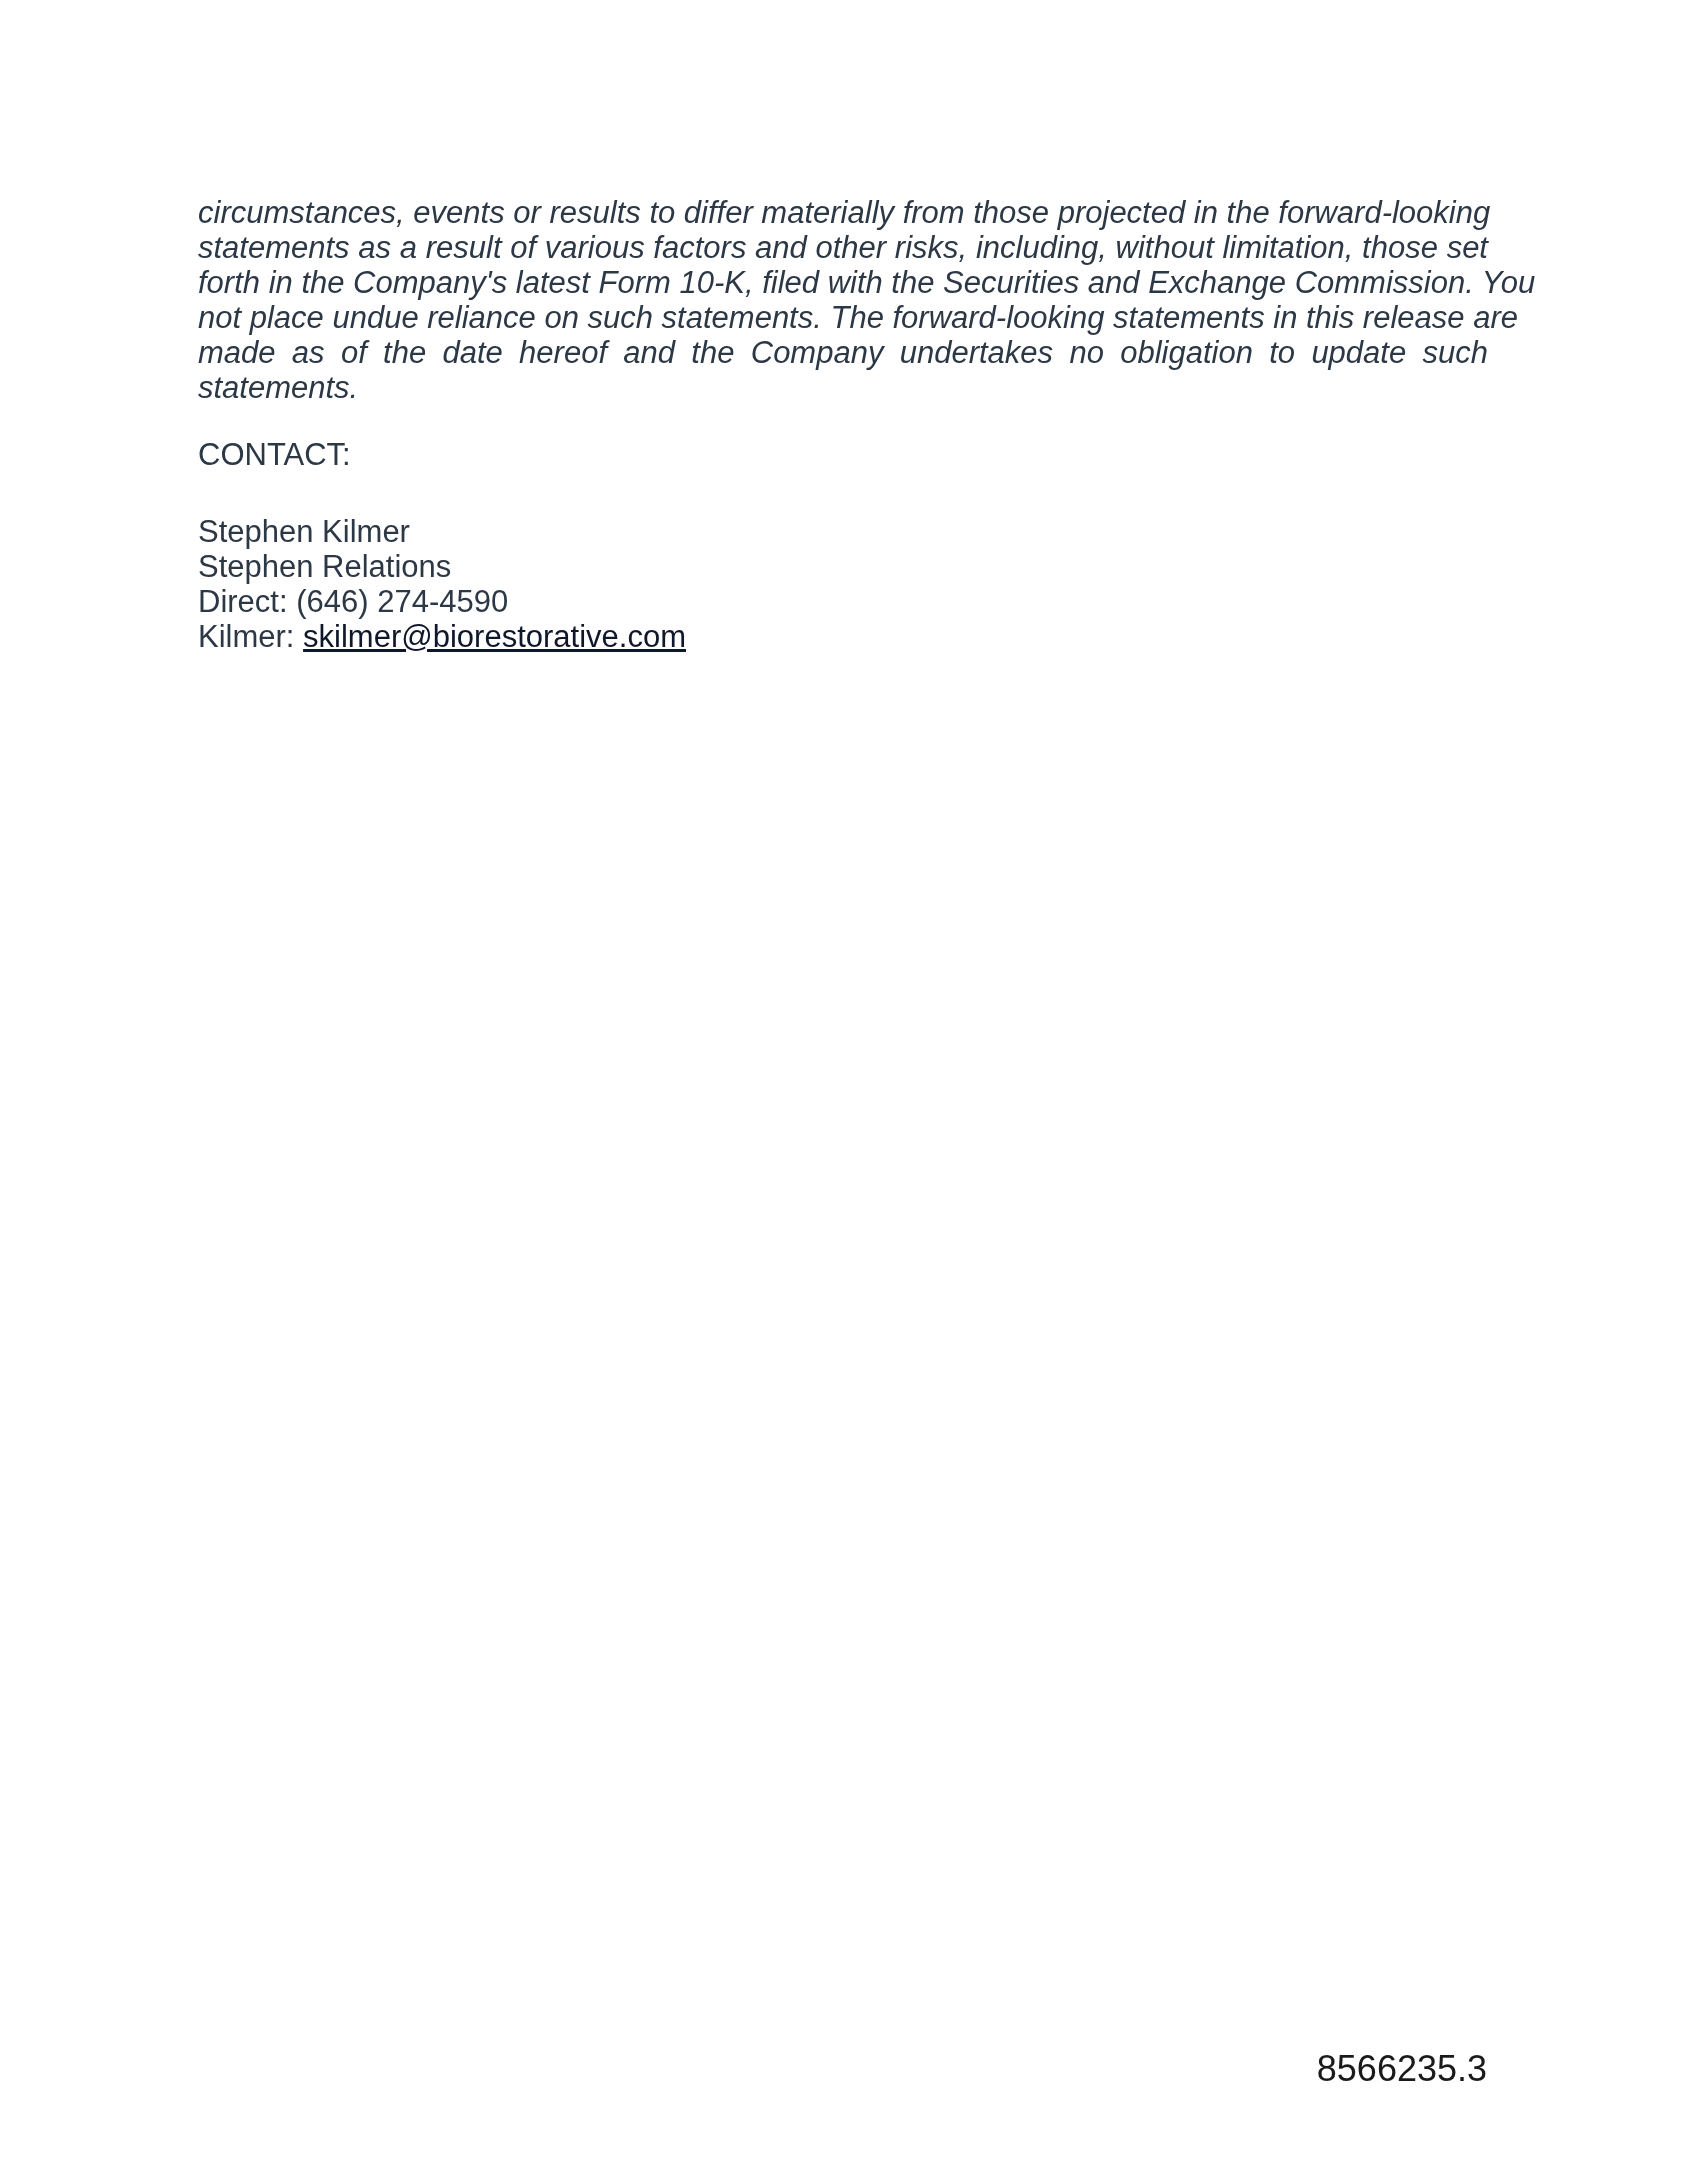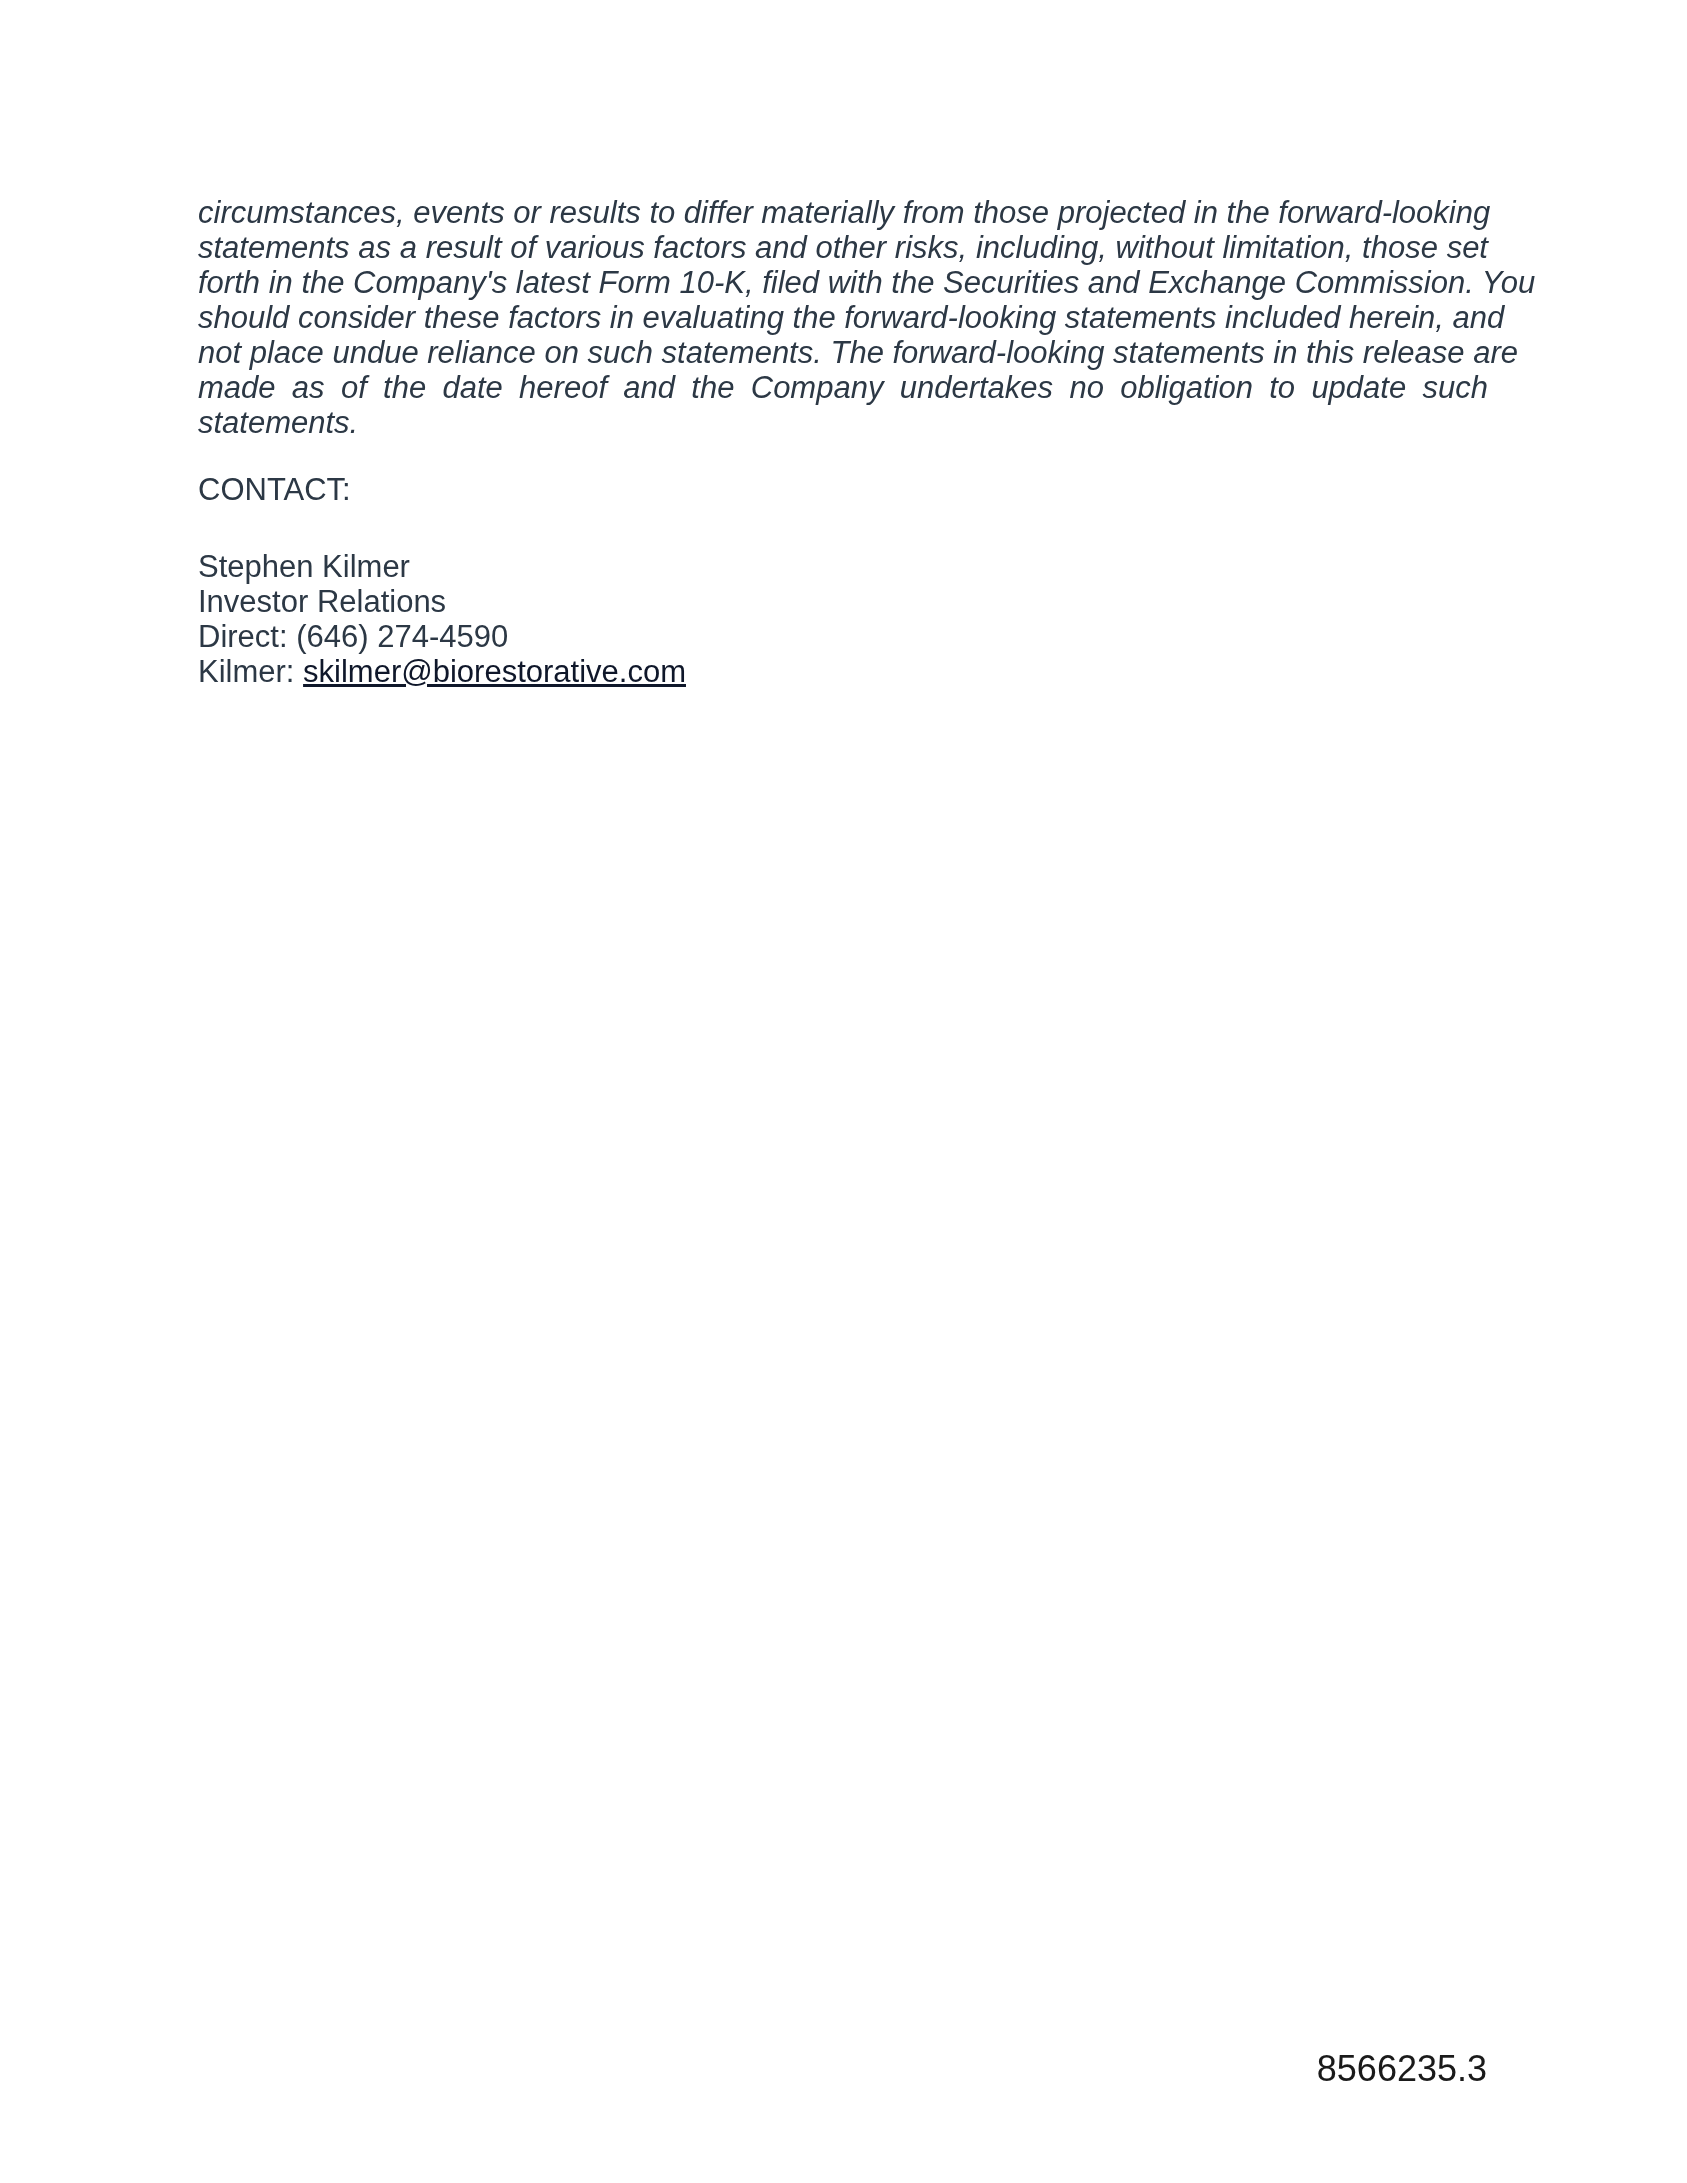--- a/index.html
+++ b/index.html
@@ -60,30 +60,29 @@
 <body>
 
 <div class="page">
 
   <div class="content">
 
     <div class="disclaimer">
       <div class="disc-line">circumstances, events or results to differ materially from those projected in the forward-looking</div>
       <div class="disc-line">statements as a result of various factors and other risks, including, without limitation, those set</div>
       <div class="disc-line">forth in the Company's latest Form 10-K, filed with the Securities and Exchange Commission. You</div>
-      <div class="disc-line">should consider these factors in evaluating the forward-looking statements included herein, and</div>
       <div class="disc-line">not place undue reliance on such statements. The forward-looking statements in this release are</div>
       <div class="disc-line last">made as of the date hereof and the Company undertakes no obligation to update such statements.</div>
     </div>
 
     <div class="contact-heading">CONTACT:</div>
 
     <div class="contact-block">
       <div>Stephen Kilmer</div>
-      <div>Investor Relations</div>
+      <div>Stephen Relations</div>
       <div>Direct: (646) 274-4590</div>
       <div class="email-line"><span>Kilmer: </span><a href="#">skilmer@biorestorative.com</a></div>
     </div>
 
   </div>
 
   <div class="doc-number">8566235.3</div>
 
 </div>
 

